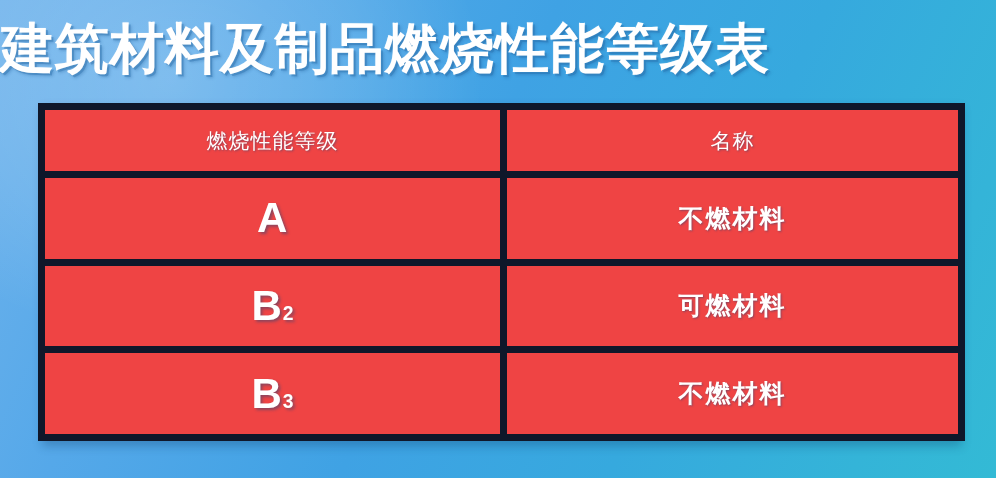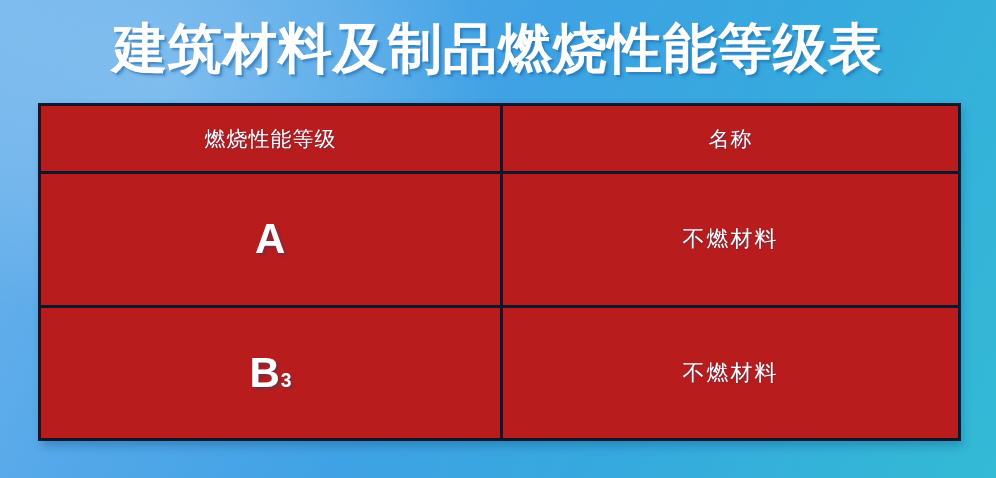--- a/index.html
+++ b/index.html
@@ -36,21 +36,21 @@
                 rgba(255,255,255,0) 72%);
     pointer-events: none;
   }
 
   
   .title {
     position: absolute;
     left: 0;
     top: 14px;
     width: 996px;
-    text-align: center;
+    text-align: left;
     color: #ffffff;
     font-size: 54px;
     font-weight: bold;
     letter-spacing: 1px;
     line-height: 68px;
     white-space: nowrap;
     text-shadow:
        2px 2px 0 rgba(40,110,170,0.38),
        3px 3px 3px rgba(30,90,150,0.30),
        0 0 1px rgba(255,255,255,0.6);
@@ -68,22 +68,22 @@
 
   table.grade-table {
     width: 100%;
     height: 100%;
     border-collapse: collapse;
     table-layout: fixed;
   }
 
   table.grade-table td,
   table.grade-table th {
-    border: 3px solid #0f172a;
-    background: #b91c1c;
+    border: 7px solid #0f172a;
+    background: #ef4444;
     text-align: center;
     vertical-align: middle;
     color: #ffffff;
     padding: 0;
   }
 
   .col-grade { width: 462px; }
   .col-name  { width: 458px; }
 
   .hdr-row { height: 68px; }
@@ -108,22 +108,22 @@
   .grade-text sub {
     font-size: 0.46em;
     font-weight: bold;
     vertical-align: baseline;
     position: relative;
     bottom: -0.02em;
     left: 0.02em;
   }
 
   .name-text {
-    font-size: 22px;
-    font-weight: normal;
+    font-size: 25px;
+    font-weight: bold;
     letter-spacing: 2px;
     text-shadow: 1px 1px 2px rgba(20,70,125,0.45);
   }
 </style>
 </head>
 <body>
 
 <div class="bg-bloom"></div>
 
 <h1 class="title">建筑材料及制品燃烧性能等级表</h1>
@@ -149,20 +149,28 @@
       <tr class="body-row">
         <td>
           <span class="grade-text"><span>A</span><sub></sub></span>
         </td>
         <td>
           <span class="name-text">不燃材料</span>
         </td>
       </tr>
 
 
+      <tr class="body-row">
+        <td>
+          <span class="grade-text"><span>B</span><sub>2</sub></span>
+        </td>
+        <td>
+          <span class="name-text">可燃材料</span>
+        </td>
+      </tr>
 
       <tr class="body-row">
         <td>
           <span class="grade-text"><span>B</span><sub>3</sub></span>
         </td>
         <td>
           <span class="name-text">不燃材料</span>
         </td>
       </tr>
 

